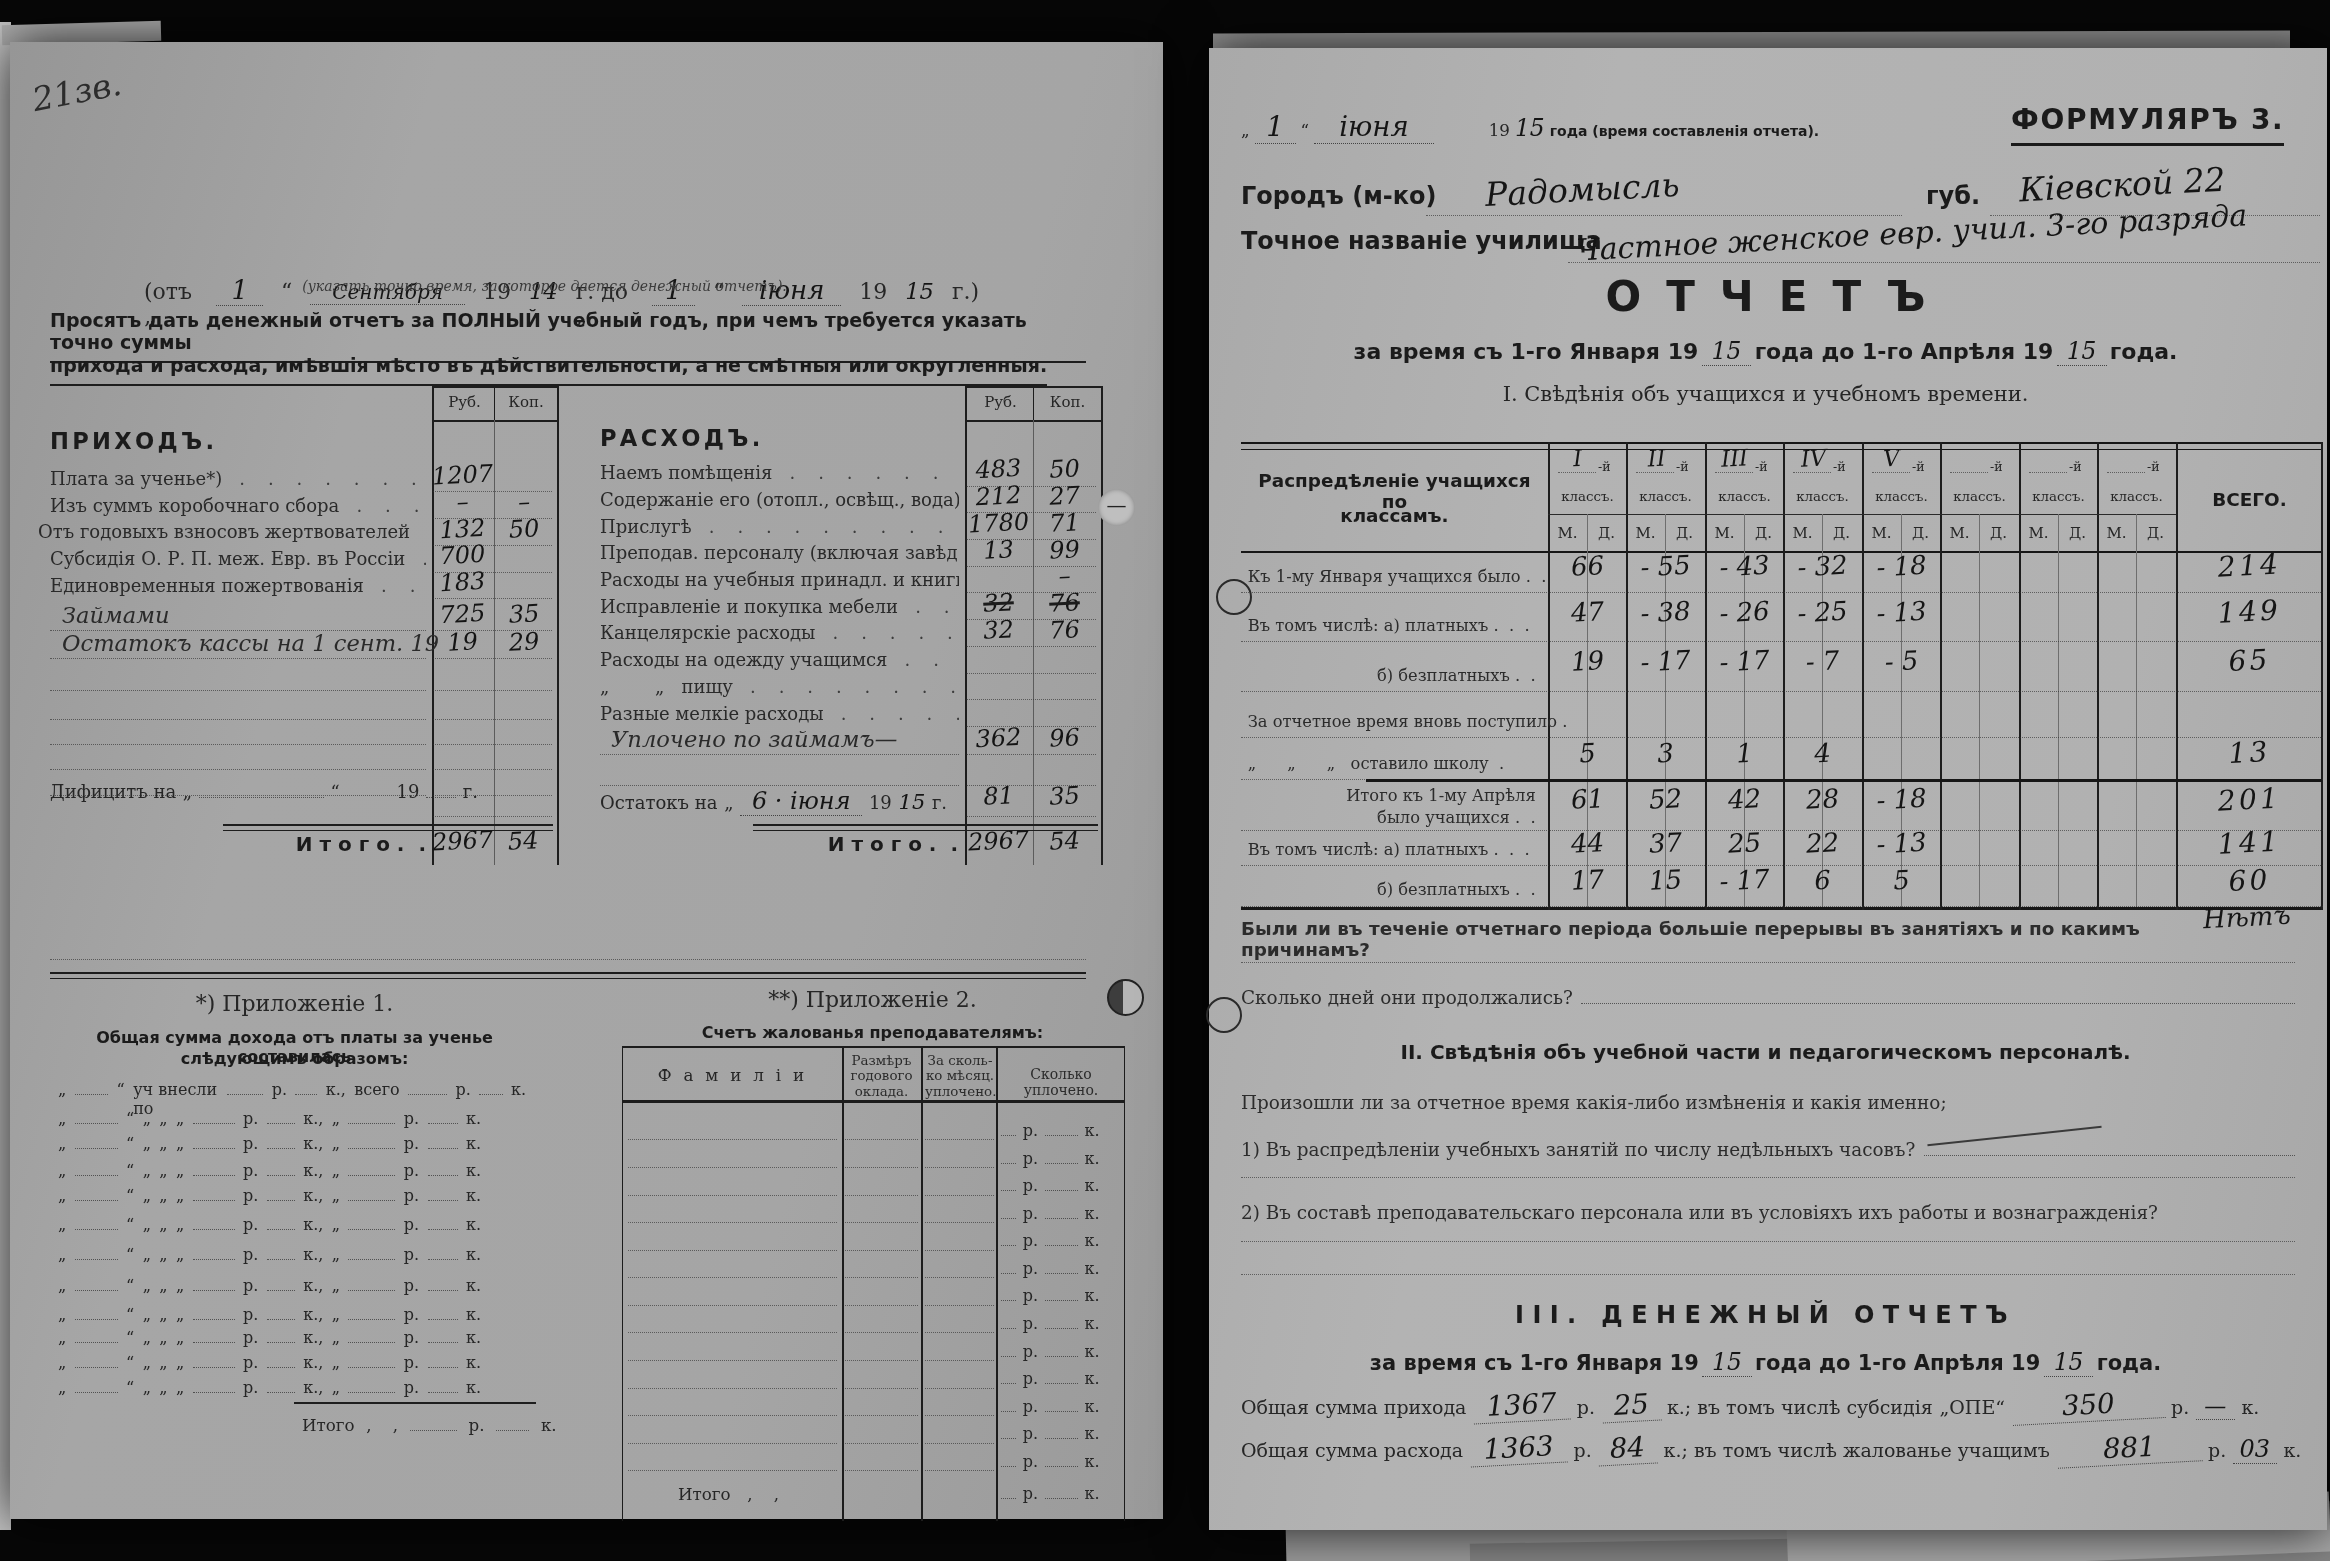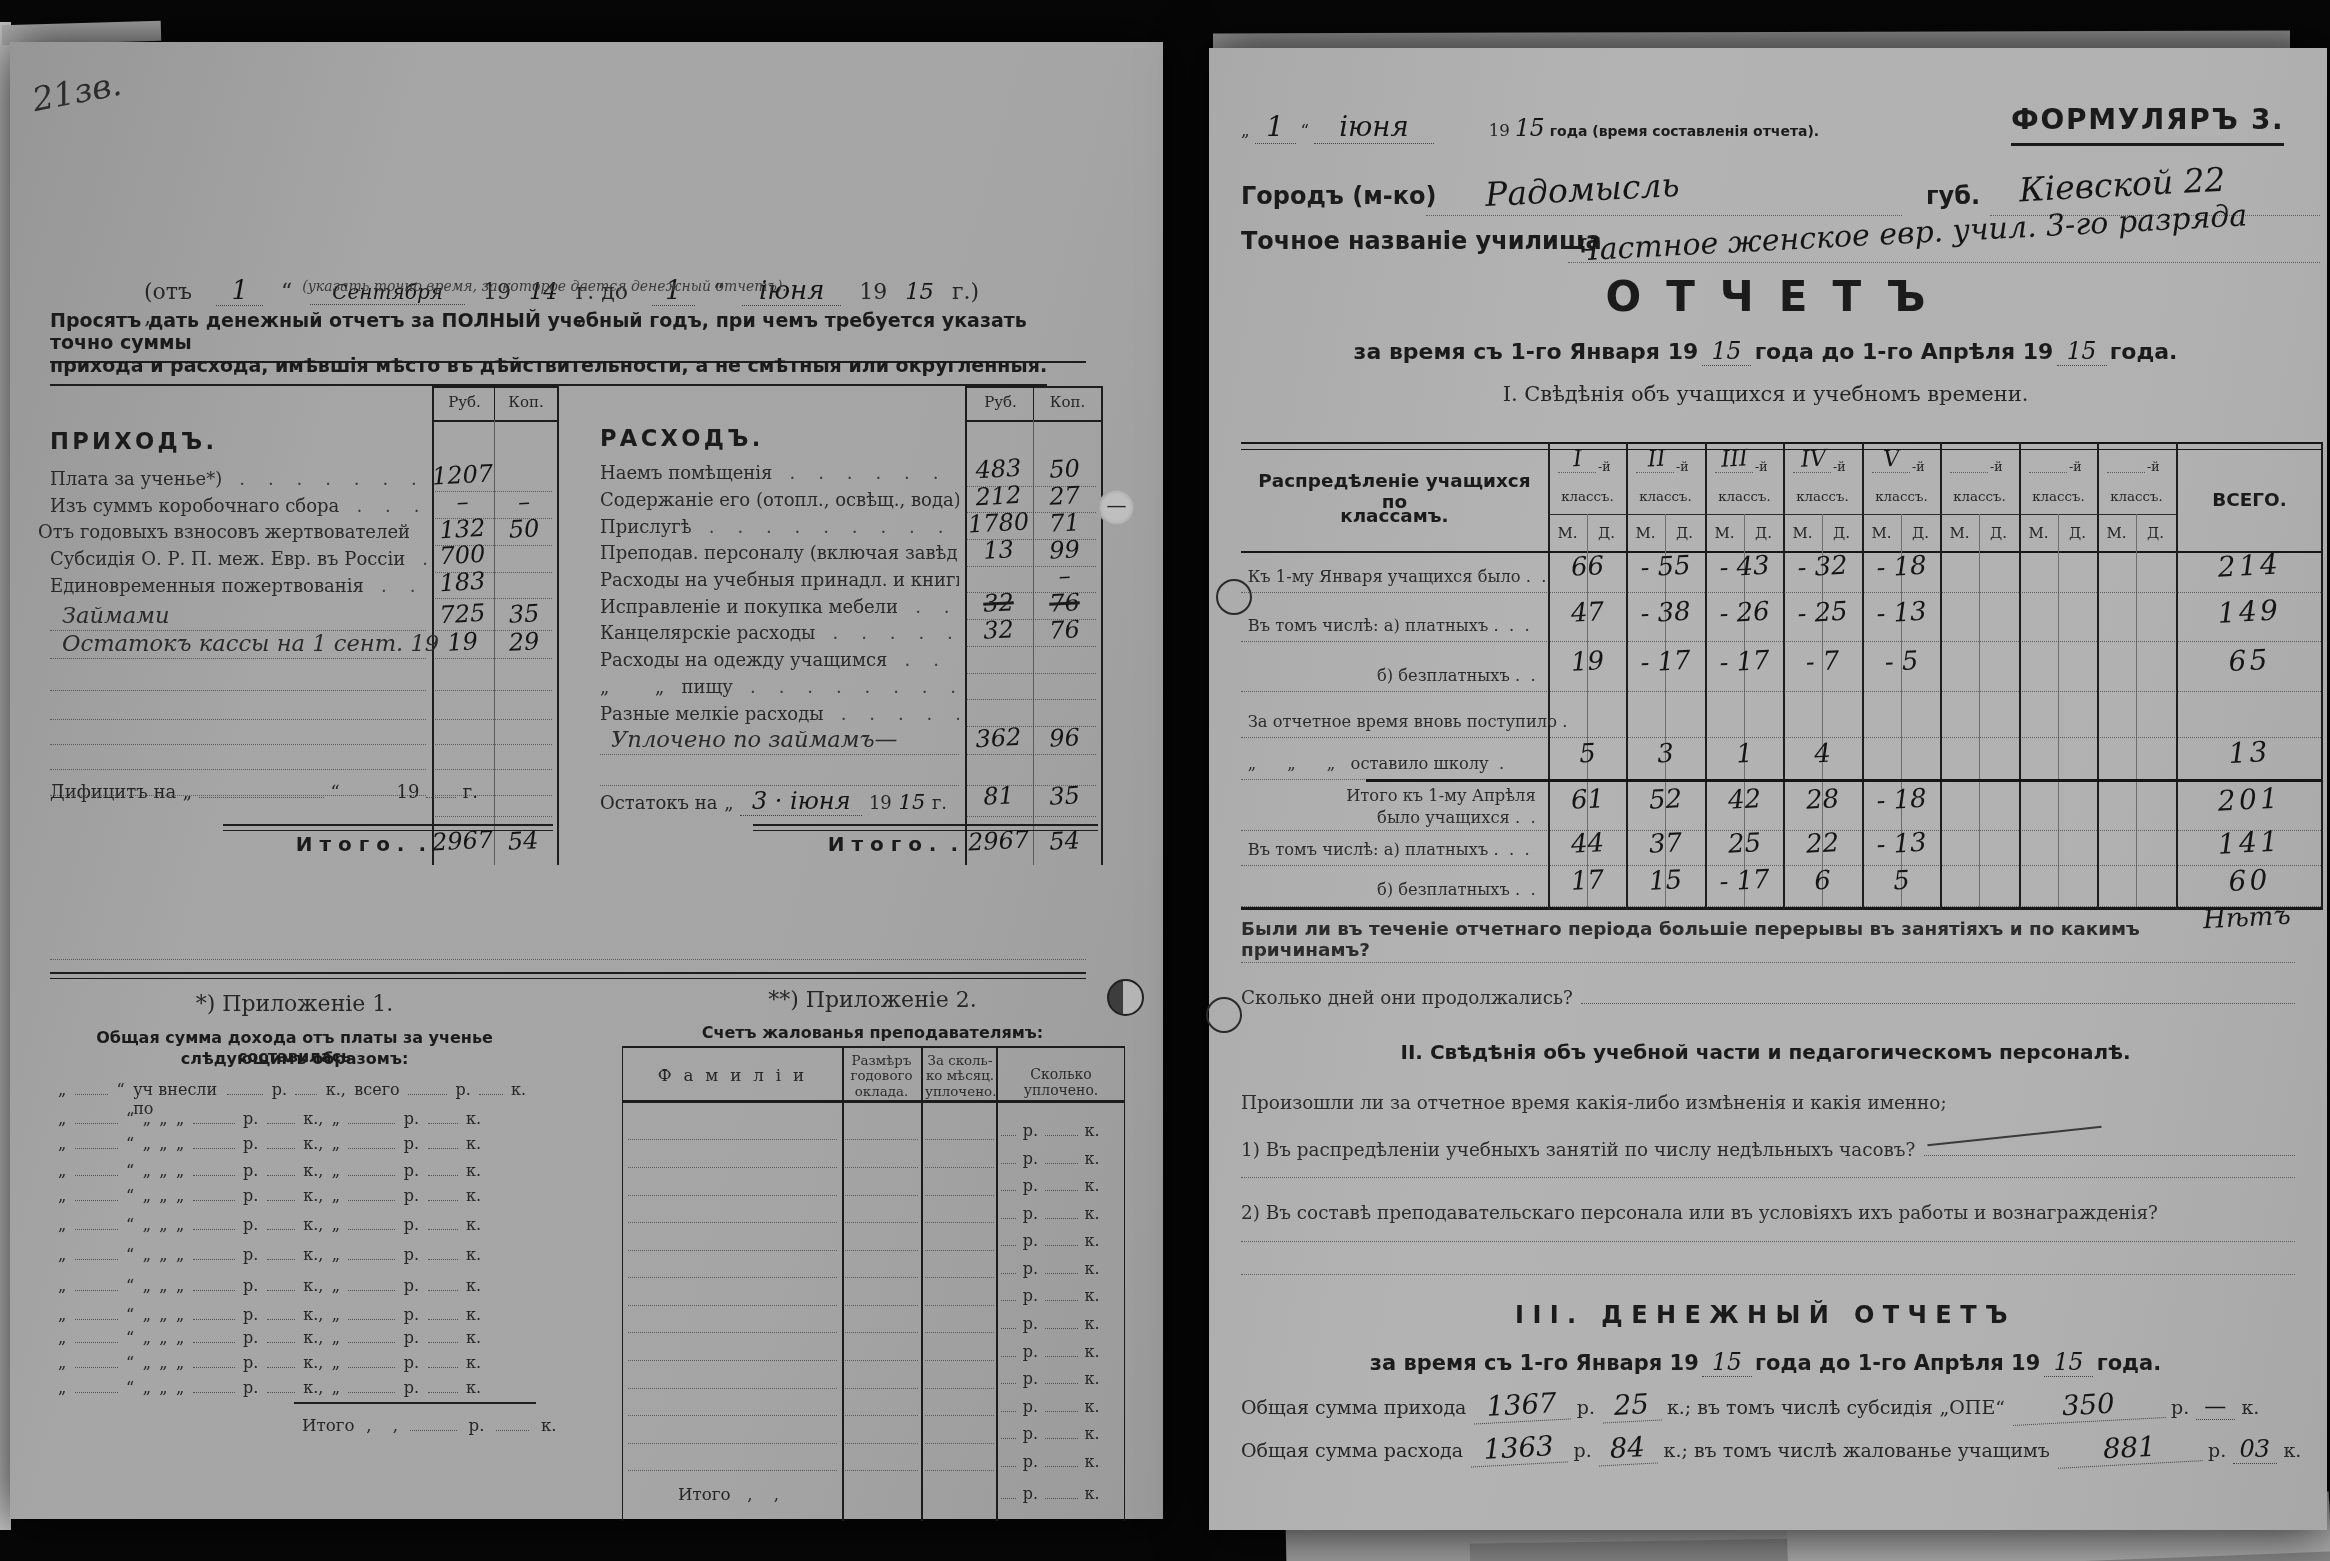--- a/index.html
+++ b/index.html
@@ -180,21 +180,21 @@
         <div class="dotline" style="position: absolute; left: 956px; top: 712px; width: 130px;"></div>
         <div class="hwv" style="position: absolute; left: 955px; top: 682px; width: 67px; text-align: center;">362</div>
         <div class="hwv" style="position: absolute; left: 1021px; top: 682px; width: 67px; text-align: center;">96</div>
         <div class="dotline" style="position: absolute; left: 590px; top: 743px; width: 359px;"></div>
         <div class="dotline" style="position: absolute; left: 956px; top: 743px; width: 130px;"></div>
       </div>
 
     <div class="abs flex" style="left:590px;top:745px;font-size:18px;gap:6.7px;">
       <span>Остатокъ на</span>
       <span>„</span>
-      <span class="hw" style="font-size:24px;border-bottom:1.7px dotted #444;padding:0 11.7px;">3 · іюня</span>
+      <span class="hw" style="font-size:24px;border-bottom:1.7px dotted #444;padding:0 11.7px;">6 · іюня</span>
       <span>19</span>
         <span class="hw" style="font-size:21px;">15</span>
       <span>г.</span>
     </div>
     <span class="hwv" style="left:955px;top:740px;width:67px;">81</span>
     <span class="hwv" style="left:1021px;top:740px;width:67px;">35</span>
     <div class="dotline" style="left:956px;top:774px;width:130px;"></div>
 
     <div class="rule" style="left:743px;top:782px;width:345px;height:4.2px;background:none;border-top:2.1px solid #1d1d1d;border-bottom:1.3px solid #1d1d1d;"></div>
     <div class="abs b" style="left:743px;top:790px;width:205px;text-align:right;font-size:20px;white-space:pre;">И т о г о .  .</div>

